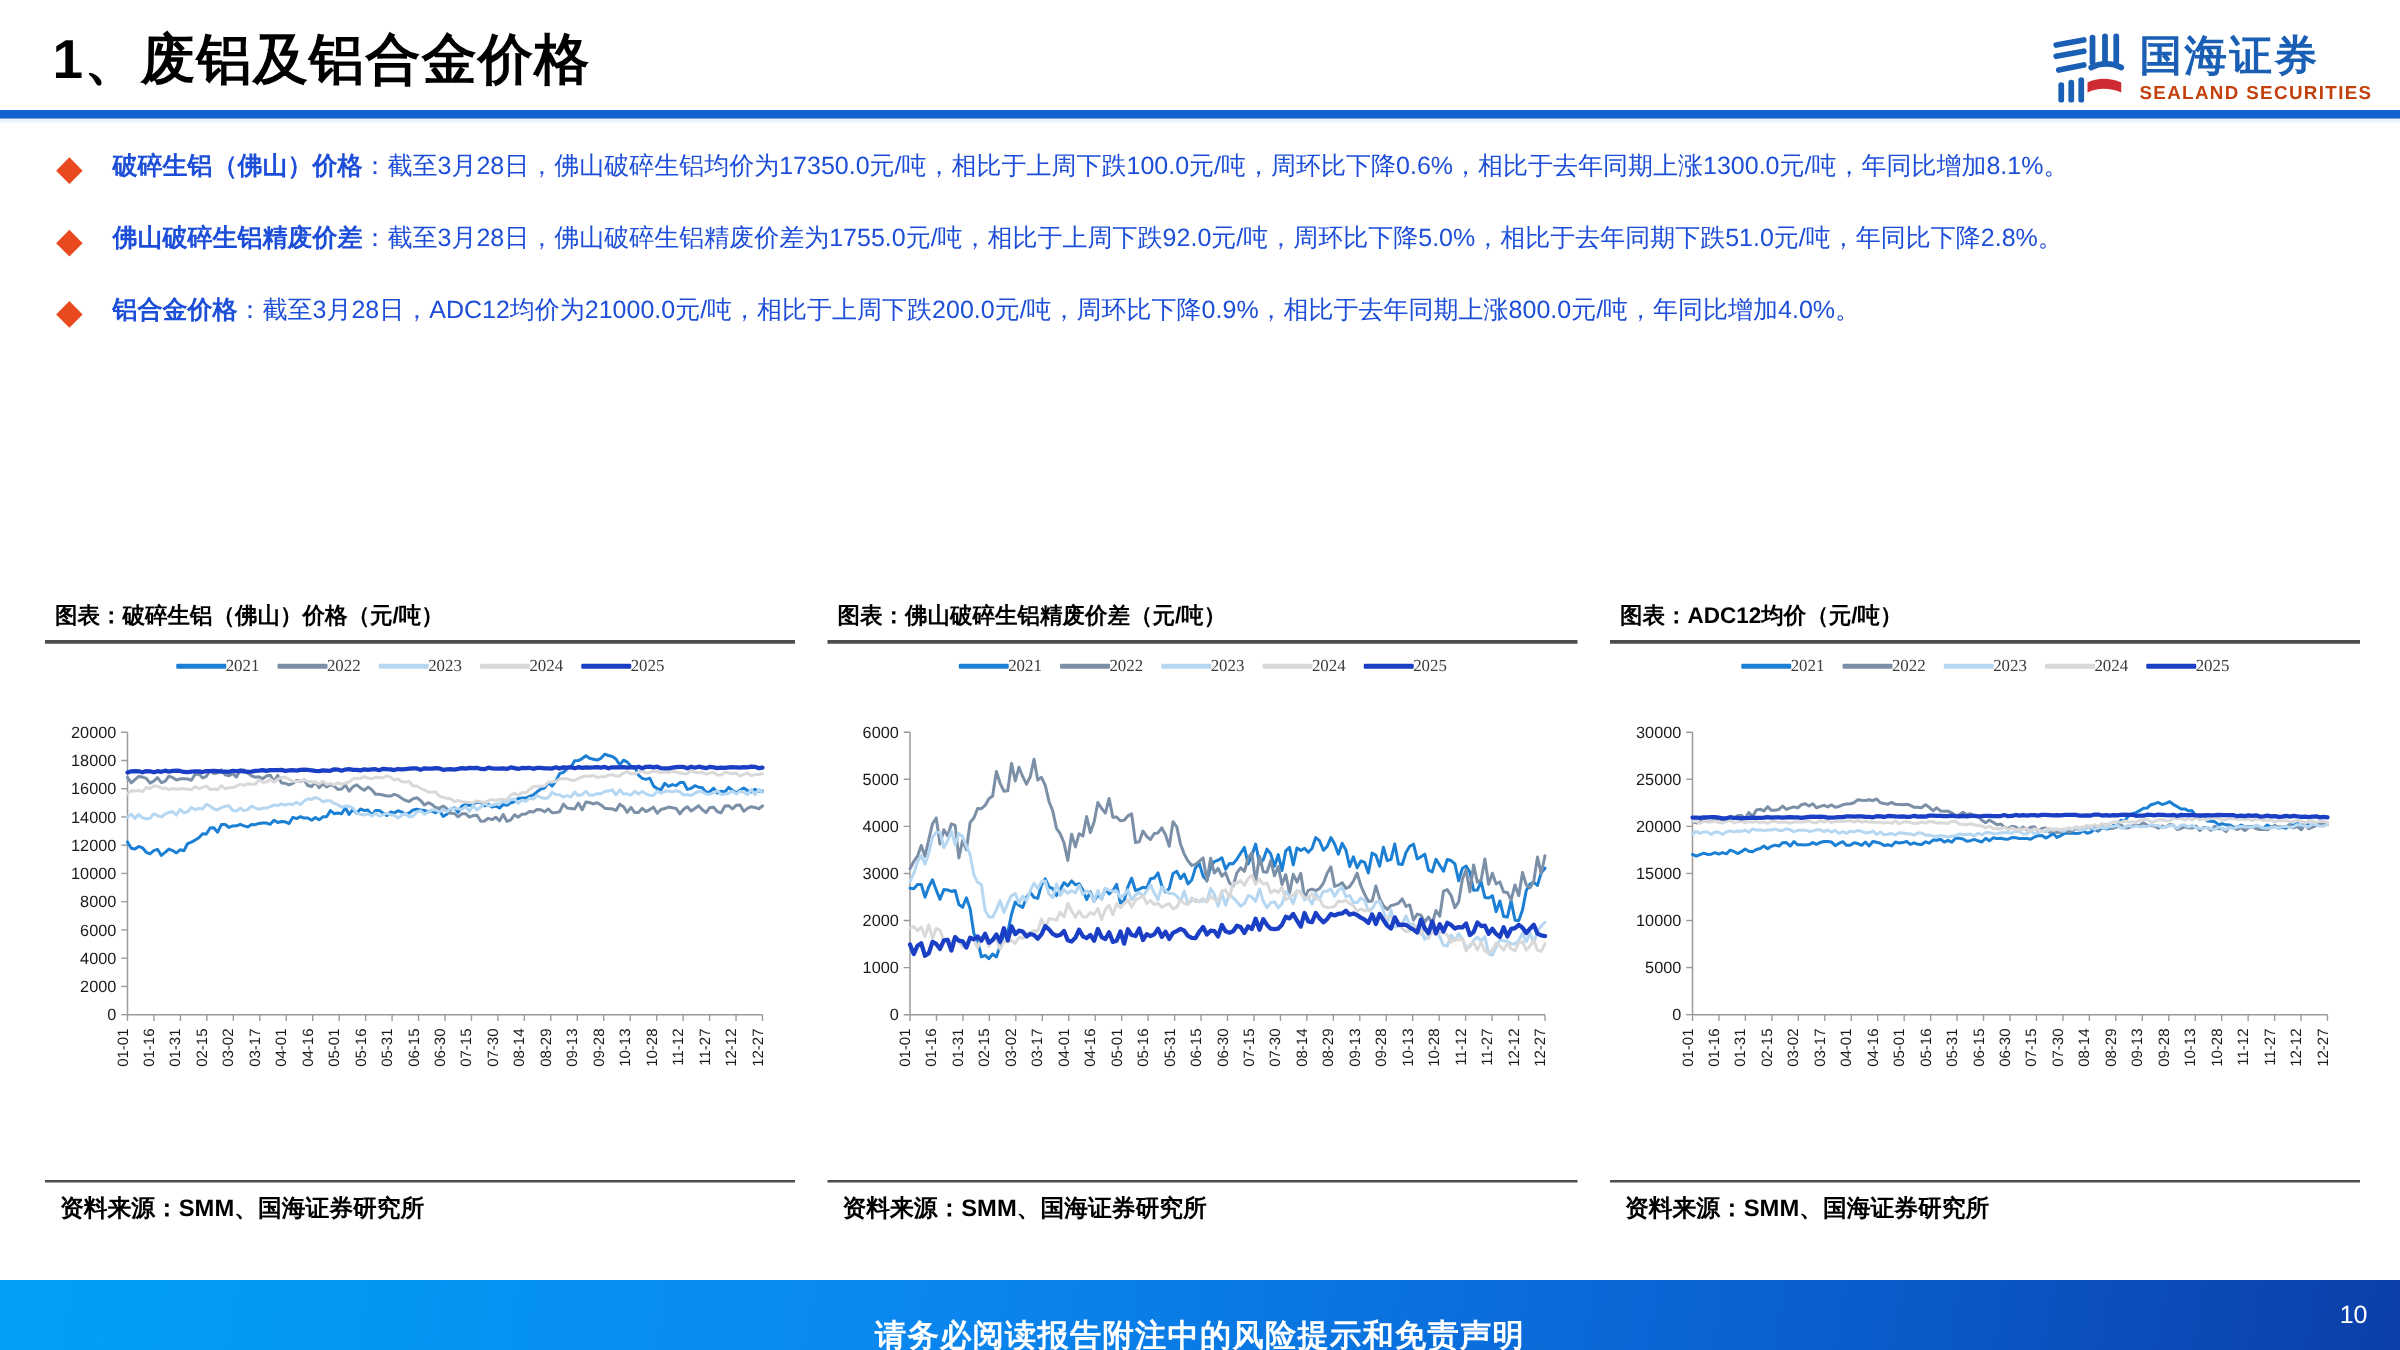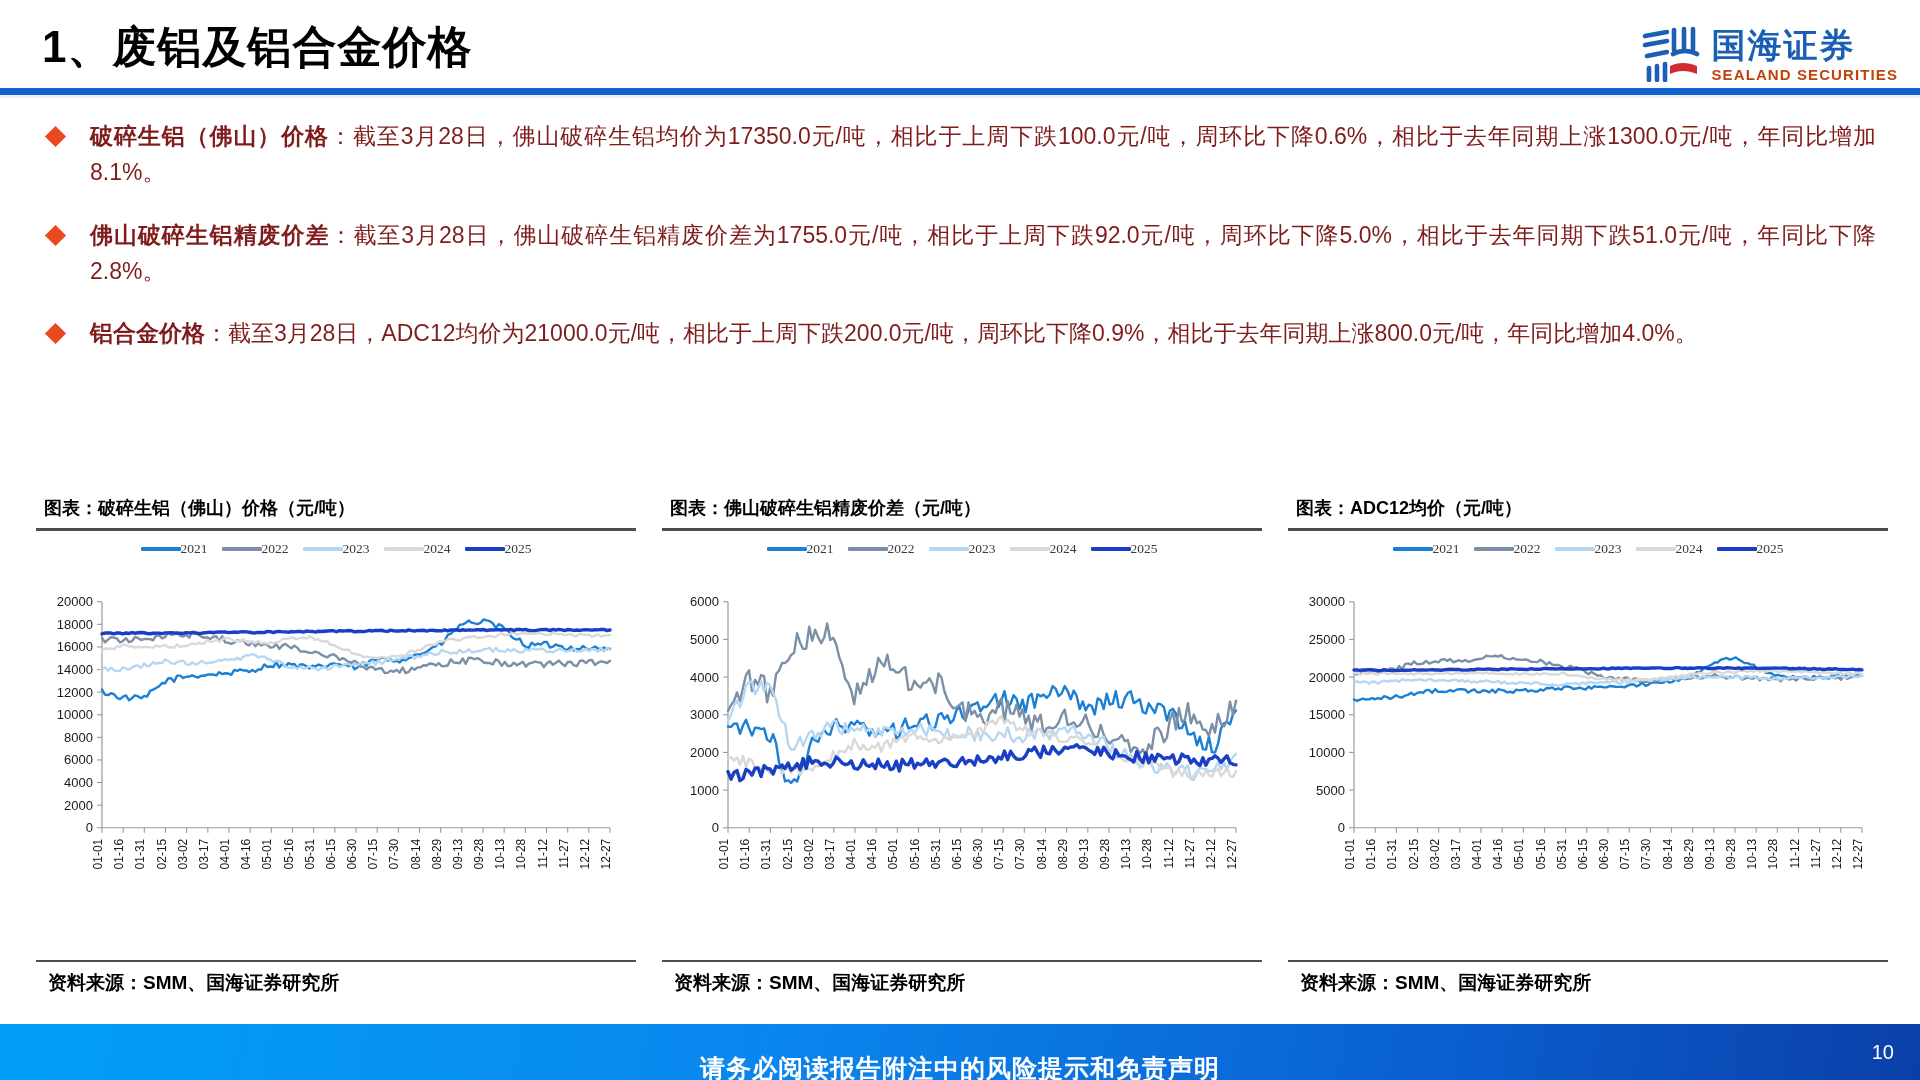--- a/index.html
+++ b/index.html
@@ -41,28 +41,28 @@
     position:absolute;left:46px;top:118px;width:1830px;
   }
   .bullet{
     position:relative;padding-left:44px;margin-bottom:26px;
   }
   .diamond{
     position:absolute;left:2px;top:11px;width:15px;height:15px;
     background:#e8491f;transform:rotate(45deg);
   }
   .btext{
-    font-size:23px;line-height:1.58;color:#7f1d1d;
+    font-size:20px;line-height:1.58;color:#1d4ed8;
     text-align:justify;
   }
   .btext .lead{font-weight:bold;}
 
   
   .charts{
-    position:absolute;left:36px;top:496px;width:1852px;height:500px;
+    position:absolute;left:36px;top:480px;width:1852px;height:500px;
     display:flex;gap:26px;
   }
   .chart-card{
     flex:1 1 0;position:relative;display:flex;flex-direction:column;
   }
   .chart-title{
     font-size:18px;font-weight:bold;color:#000;white-space:nowrap;
     padding:0 0 8px 8px;
   }
   .hrule{height:2.5px;background:#4d4d4d;width:100%;}

